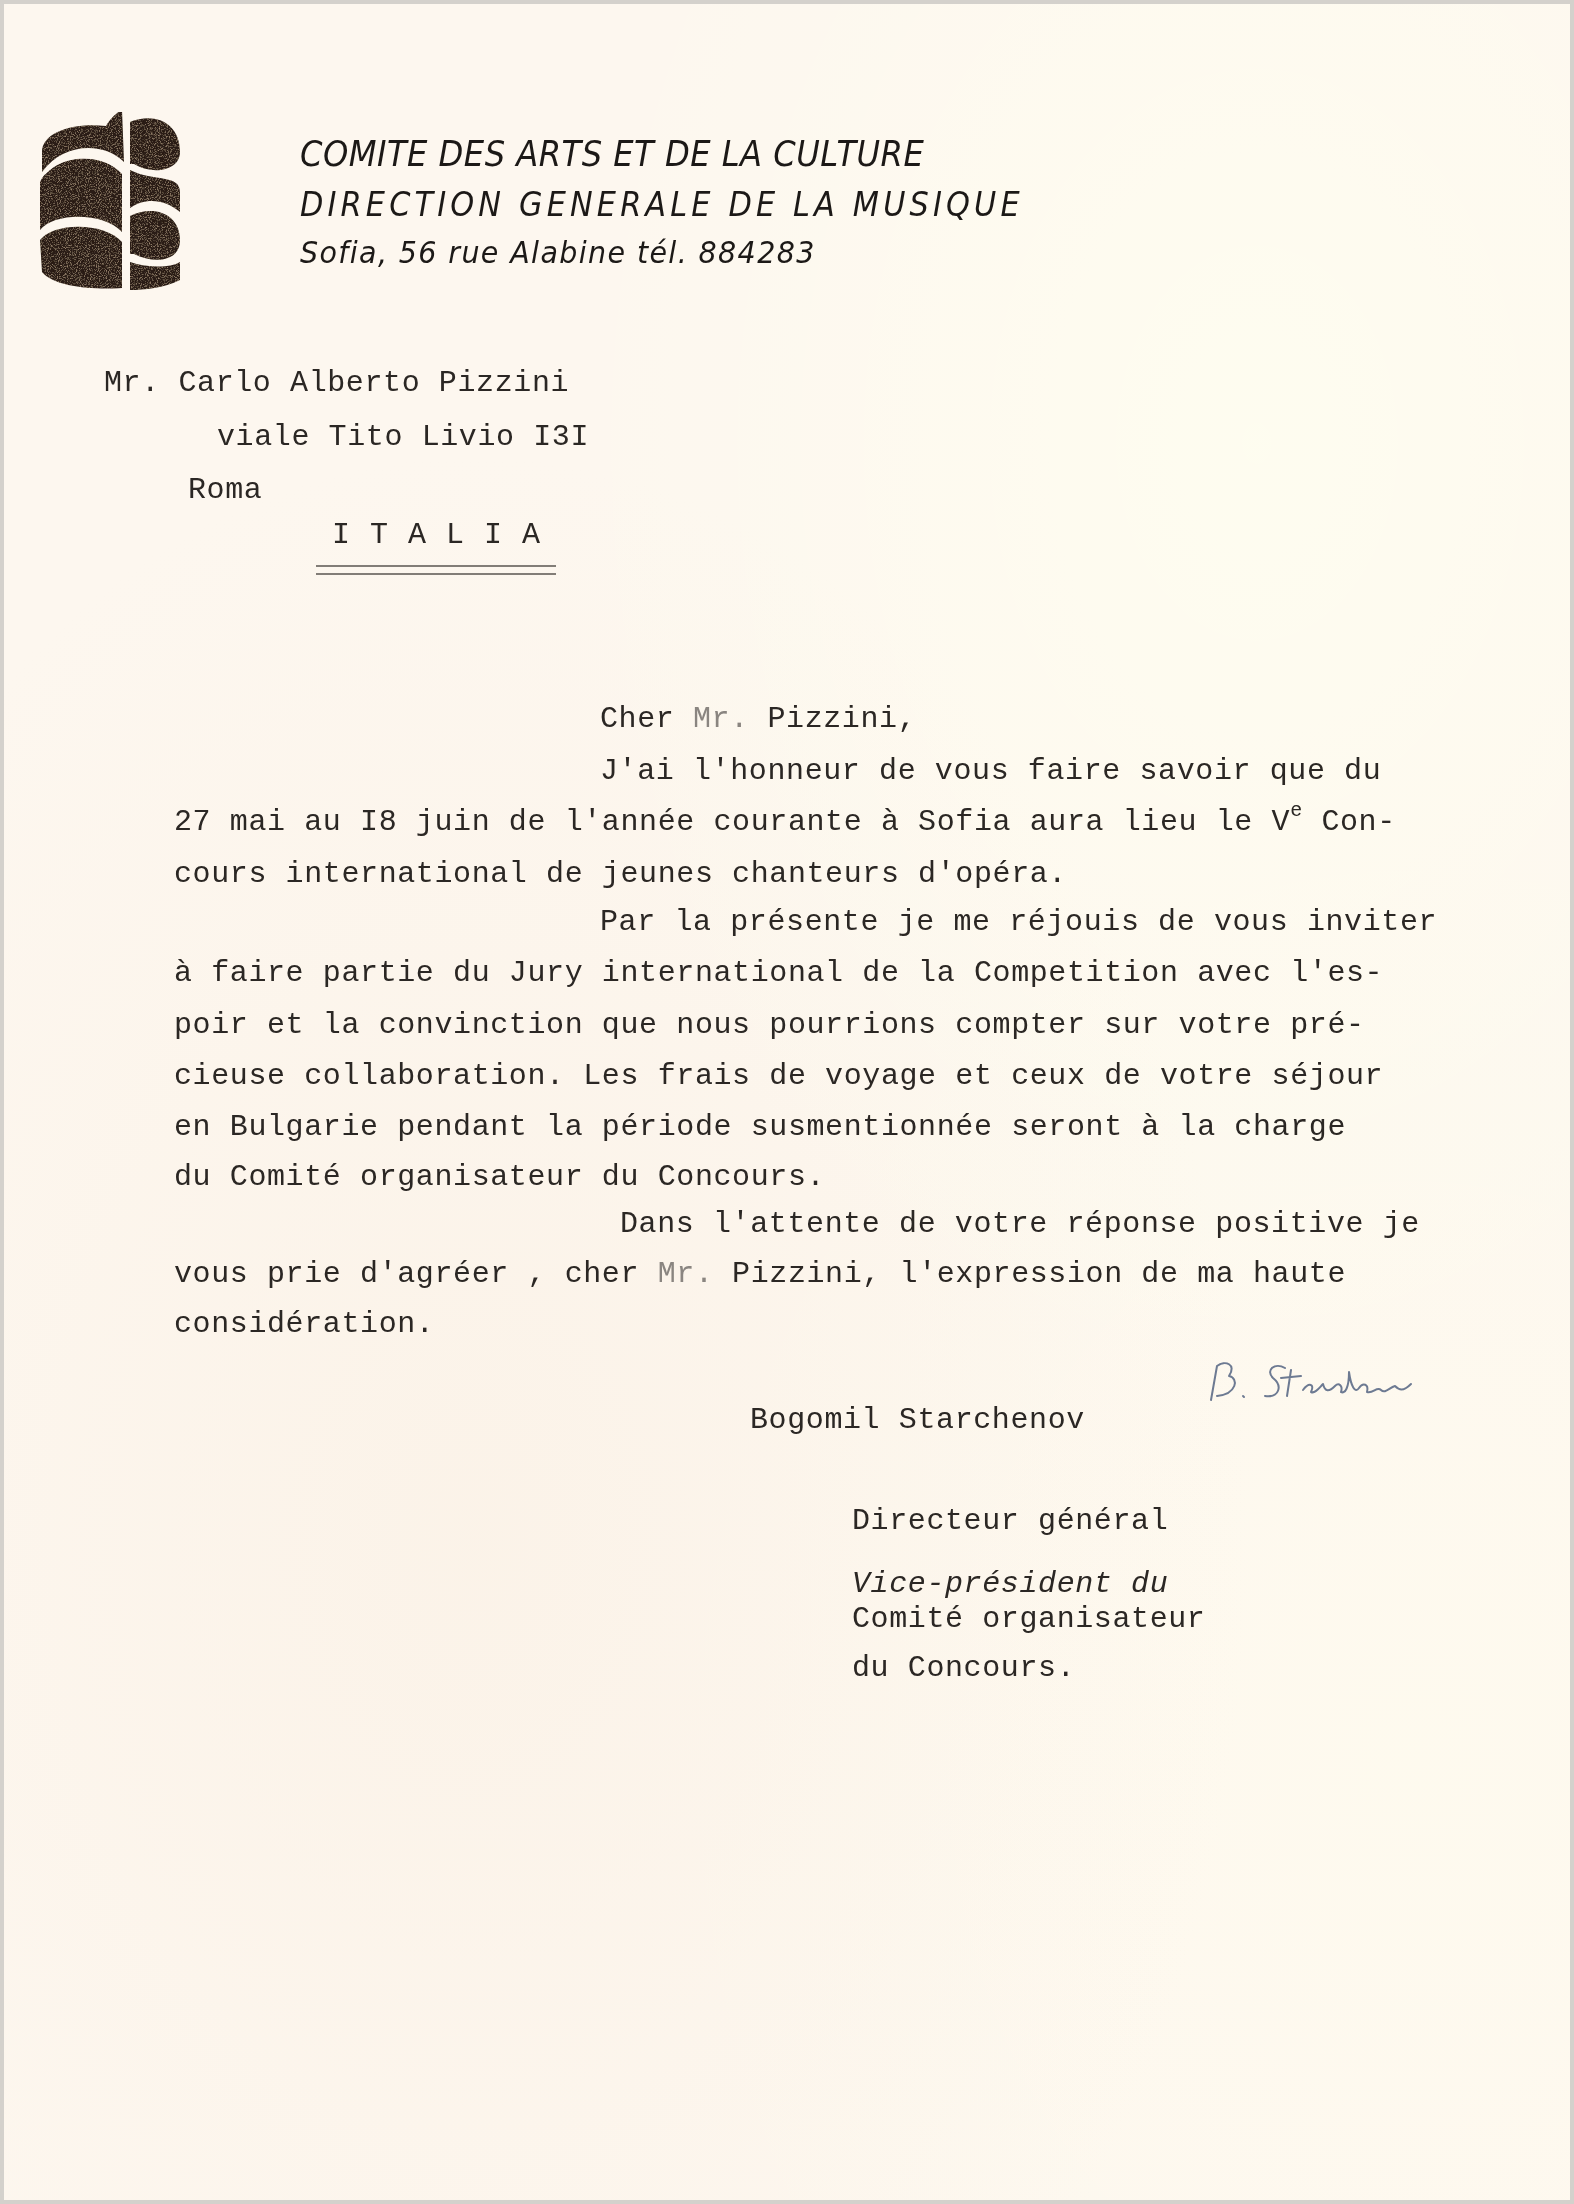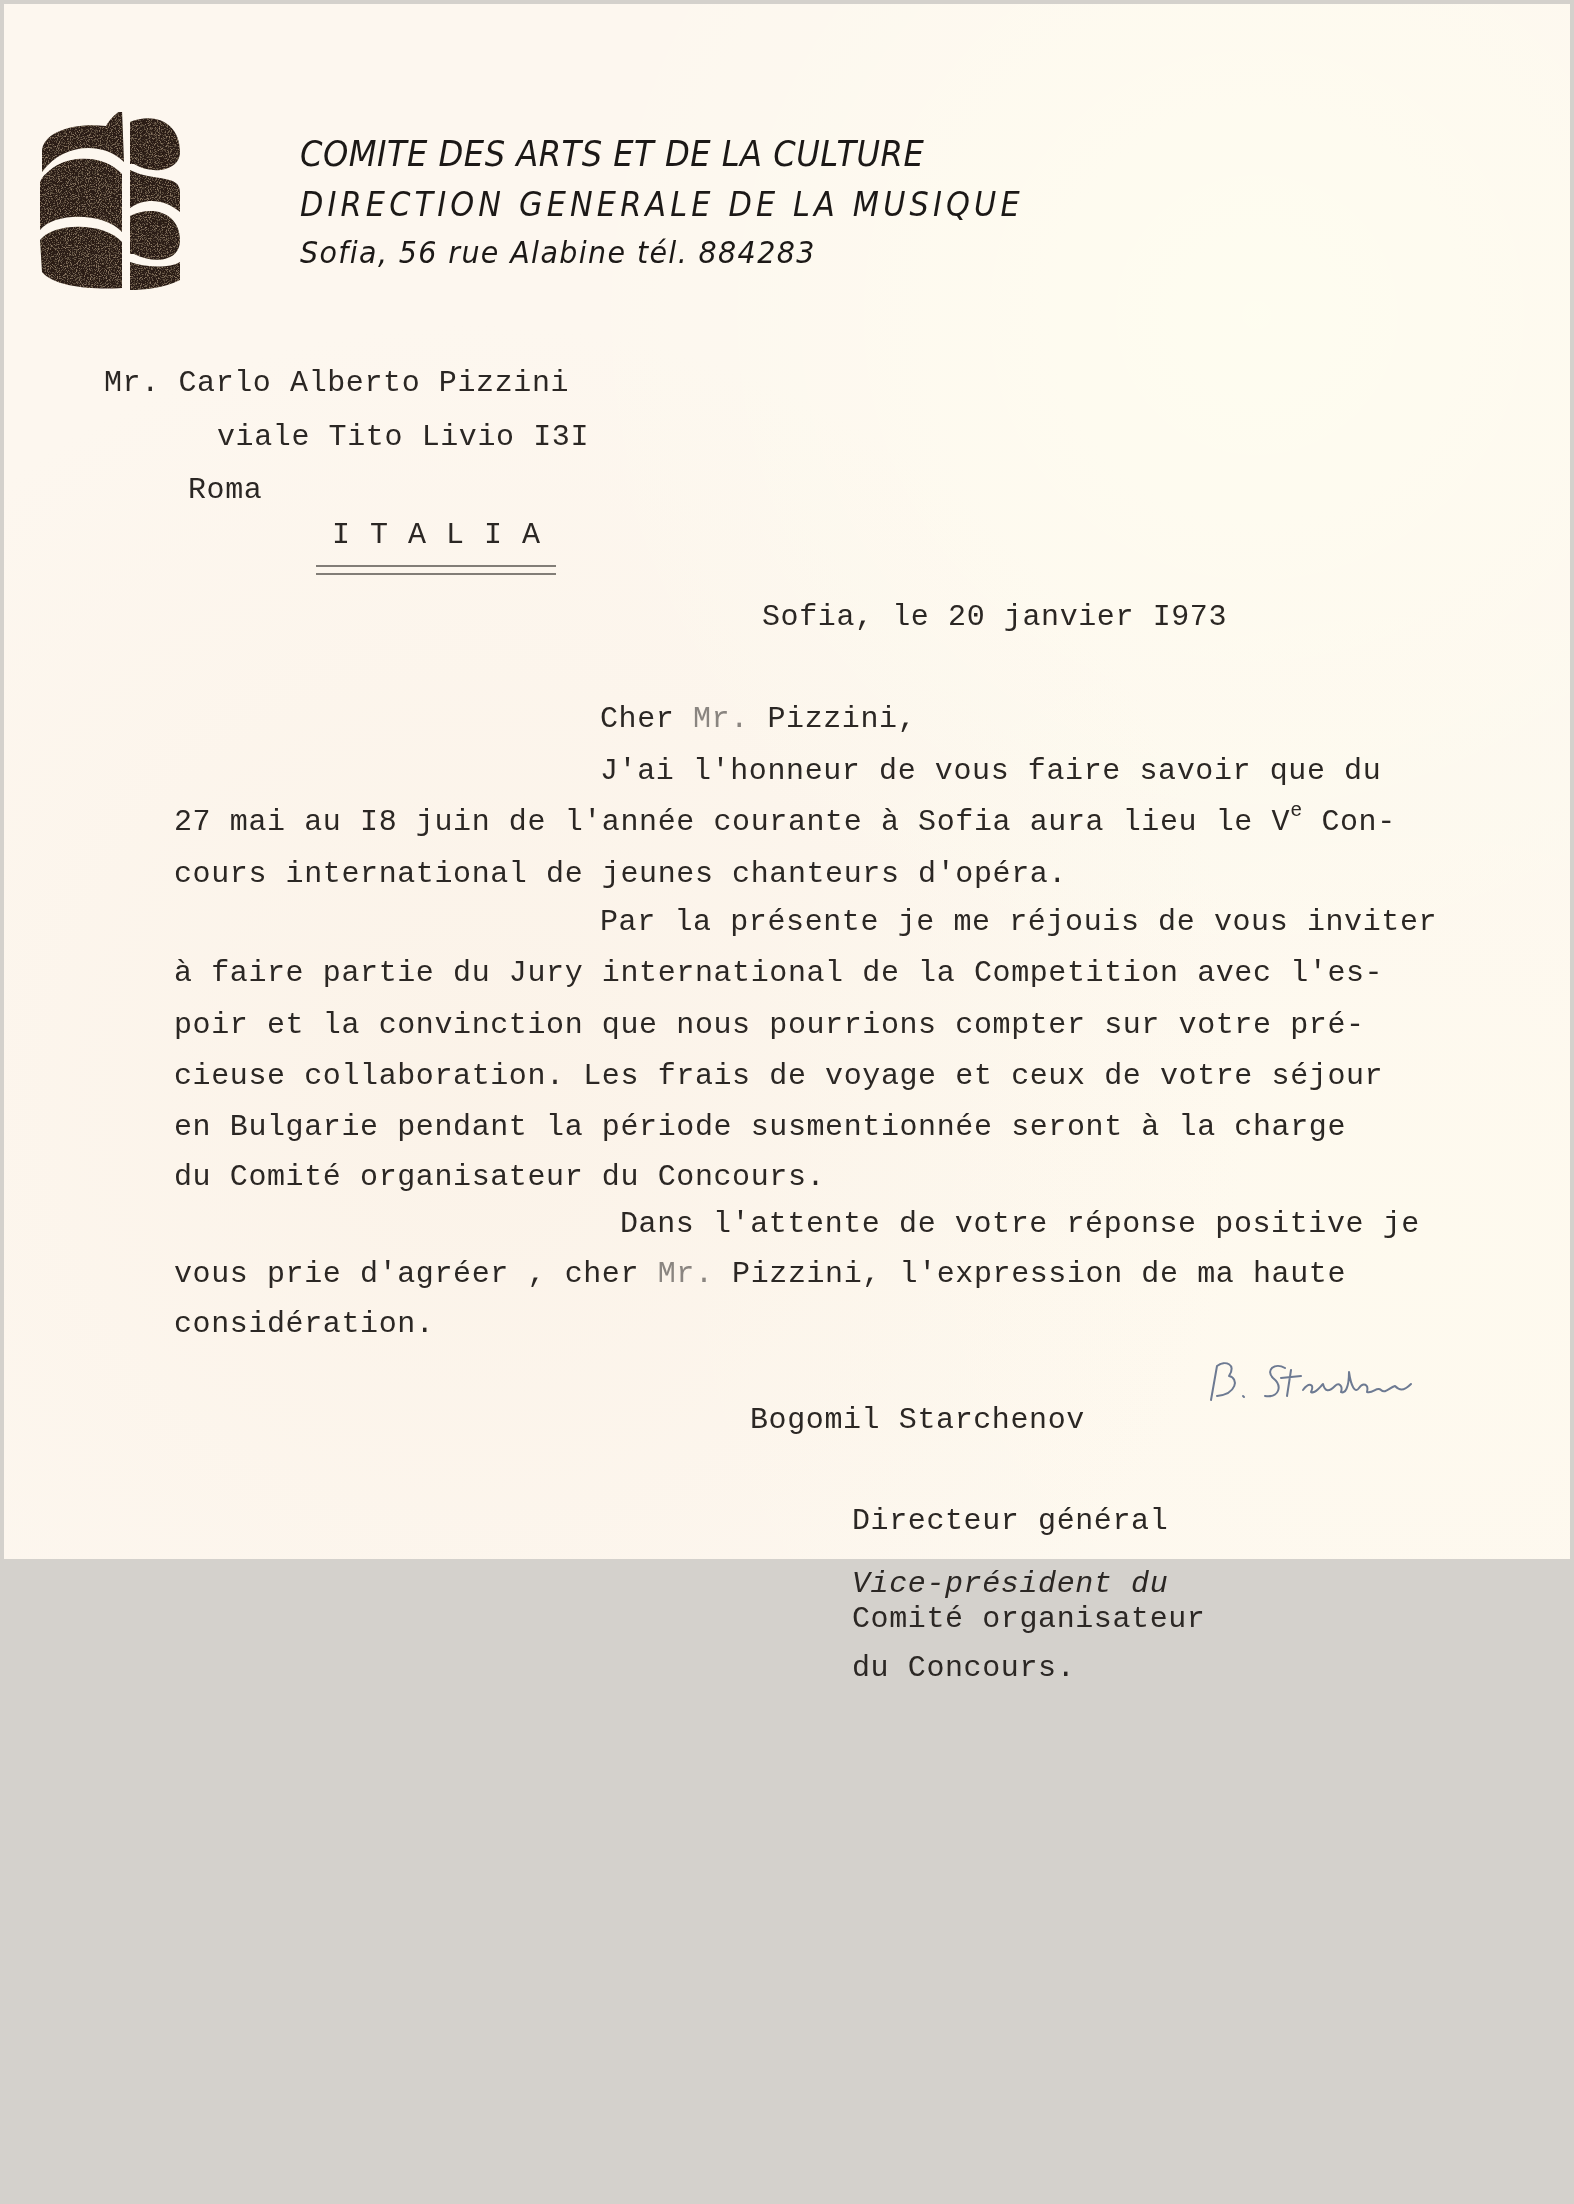--- a/index.html
+++ b/index.html
@@ -1,18 +1,18 @@
 <!DOCTYPE html>
 <html><head>
   <meta charset="utf-8">
   <style>
     * { margin: 0; padding: 0; box-sizing: border-box; }
     html, body { width: 1574px; height: 2204px; background: #d4d1cc; overflow: hidden; }
     .page {
-      position: absolute; left: 4px; top: 4px; width: 1566px; height: 1555px;
+      position: absolute; left: 4px; top: 4px; width: 1566px; height: 2196px;
       background: #fdf7ef;
       background-image:
         radial-gradient(ellipse at 80% 20%, rgba(255,255,240,0.7) 0%, rgba(255,255,240,0) 40%),
         radial-gradient(ellipse at 30% 70%, rgba(250,240,228,0.6) 0%, rgba(250,240,228,0) 50%),
         radial-gradient(ellipse at 90% 80%, rgba(255,252,238,0.6) 0%, rgba(255,252,238,0) 40%);
       color: #2a2622;
     }
     .logo { position: absolute; left: 30px; top: 108px; width: 150px; height: 178px; }
     .letterhead {
       position: absolute; left: 296px; top: 130px;
@@ -85,21 +85,20 @@
   </div>
 
   <div>
     <div class="tw" style="left:100px; top:364px;"><span>Mr.</span> <span>Carlo Alberto Pizzini</span></div>
     <div class="tw" style="left:184px; top:418px;margin-left:29px;">viale Tito Livio I3I</div>
     <div class="tw" style="left:184px; top:471px;">Roma</div>
     <div class="tw" style="left:328px; top:516px; letter-spacing:1px;">I T A L I A</div>
     <div class="underline-eq"></div>
   </div>
 
-  <div class="tw" style="left:758px; top:598px;">Sofia, le 20 janvier I973</div>
 
   <div class="tw" style="left:596px; top:700px;"><span>Cher </span><span class="faint">Mr.</span><span> Pizzini,</span></div>
 
   <div>
     <div class="tw" style="left:596px; top:752px;">J'ai l'honneur de vous faire savoir que du</div>
     <div class="tw" style="left:170px; top:803px;"><span>27 mai au I8 juin de l'année courante à Sofia aura lieu le V</span><span class="sup">e</span><span> Con-</span></div>
     <div class="tw" style="left:170px; top:855px;">cours international de jeunes chanteurs d'opéra.</div>
   </div>
 
   <div>

